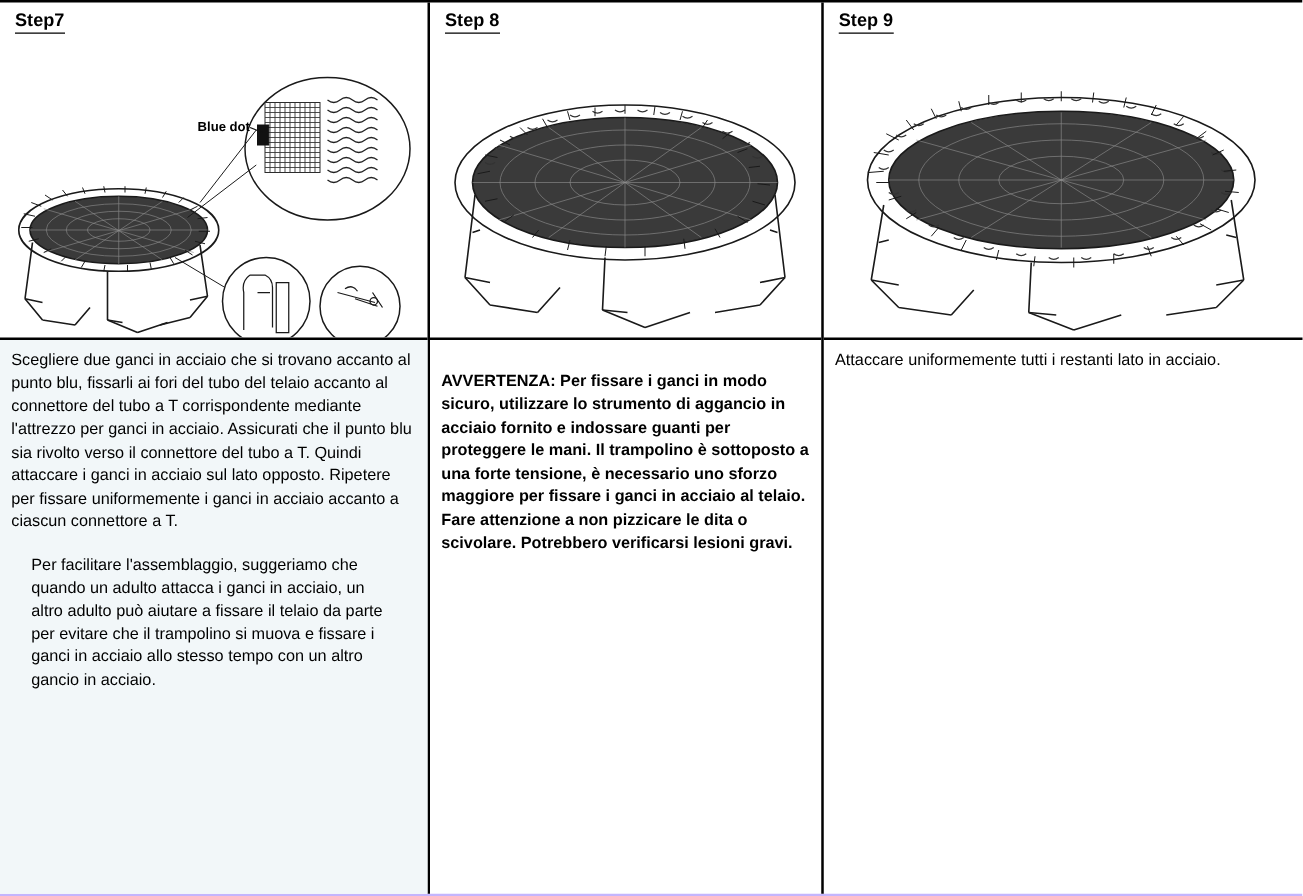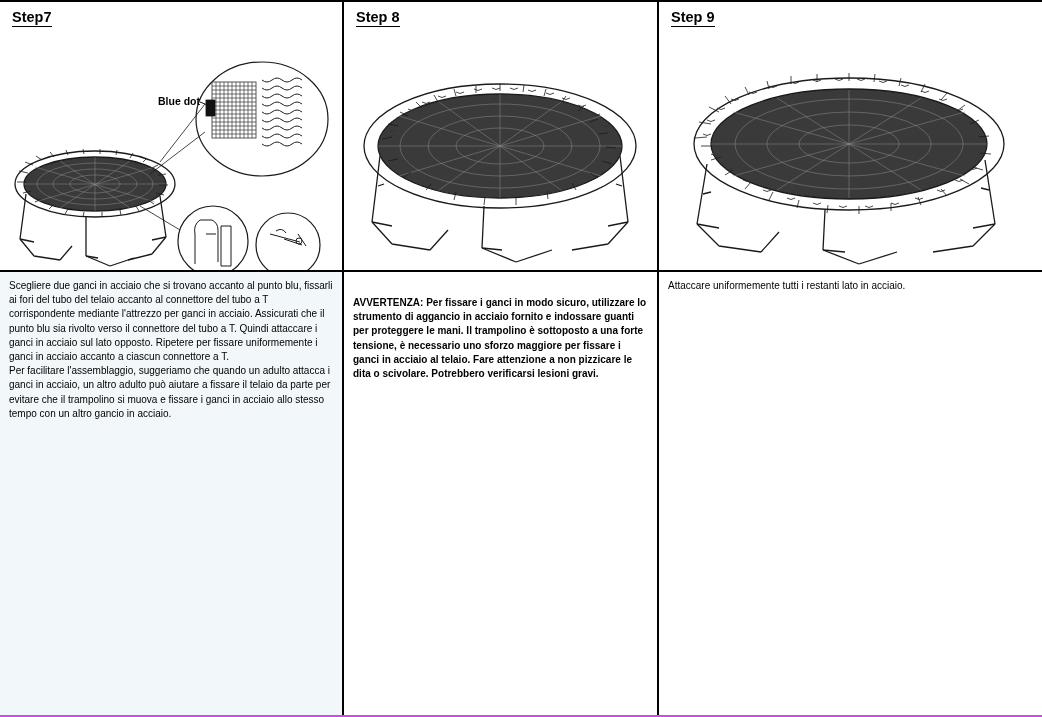--- a/index.html
+++ b/index.html
@@ -13,21 +13,21 @@
     font-family: "Liberation Sans", sans-serif;
     color: #000000;
     overflow: hidden;
   }
   .sheet {
     width: 1042px;
     height: 717px;
     position: relative;
     box-sizing: border-box;
     border-top: 2px solid #000;
-    border-bottom: 2px solid #d946ef;
+    border-bottom: 2px solid #c4b5fd;
     display: flex;
     flex-direction: column;
   }
   .grid {
     display: flex;
     flex-direction: row;
     width: 100%;
     height: 100%;
     box-sizing: border-box;
   }
@@ -58,31 +58,31 @@
     box-sizing: border-box;
     position: relative;
     border-bottom: 2px solid #000;
     overflow: hidden;
   }
   .fig svg { display: block; }
 
   .body {
     box-sizing: border-box;
     padding: 7px 9px 0 9px;
-    font-size: 10px;
+    font-size: 13px;
     line-height: 1.42;
     flex: 1;
   }
   .body.shaded { background: #f2f7f9; }
   .body p { margin: 0; }
   .body p.warn {
     font-weight: bold;
     margin-top: 17px;
   }
-  .body p.tight { margin: 0; }
+  .body p.tight { margin: 16px; }
 </style>
 </head>
 <body>
 
 <div class="sheet">
   <div class="grid">
 
     <div class="col col-1">
       <div class="step-head">
         <span>Step7</span>

